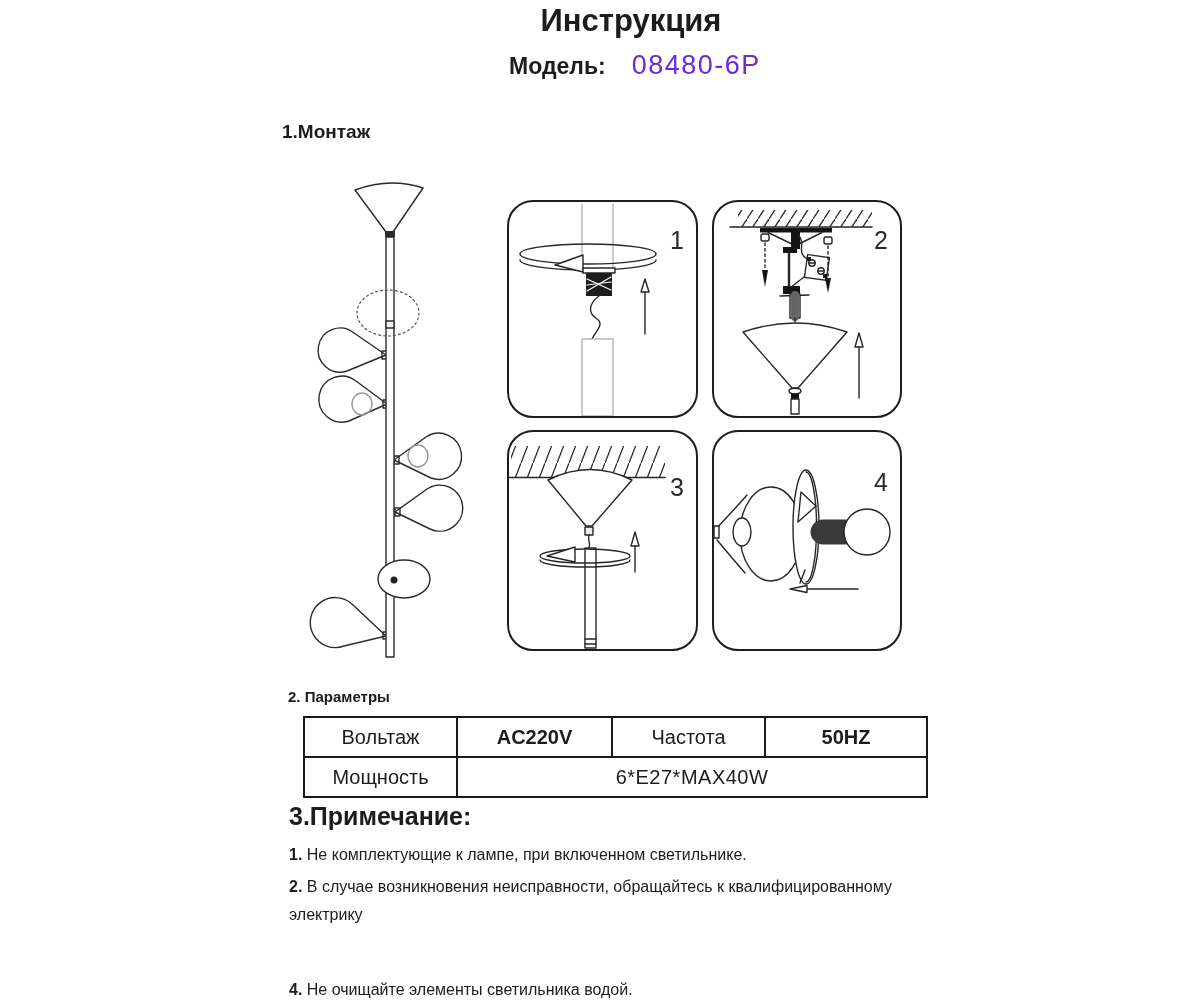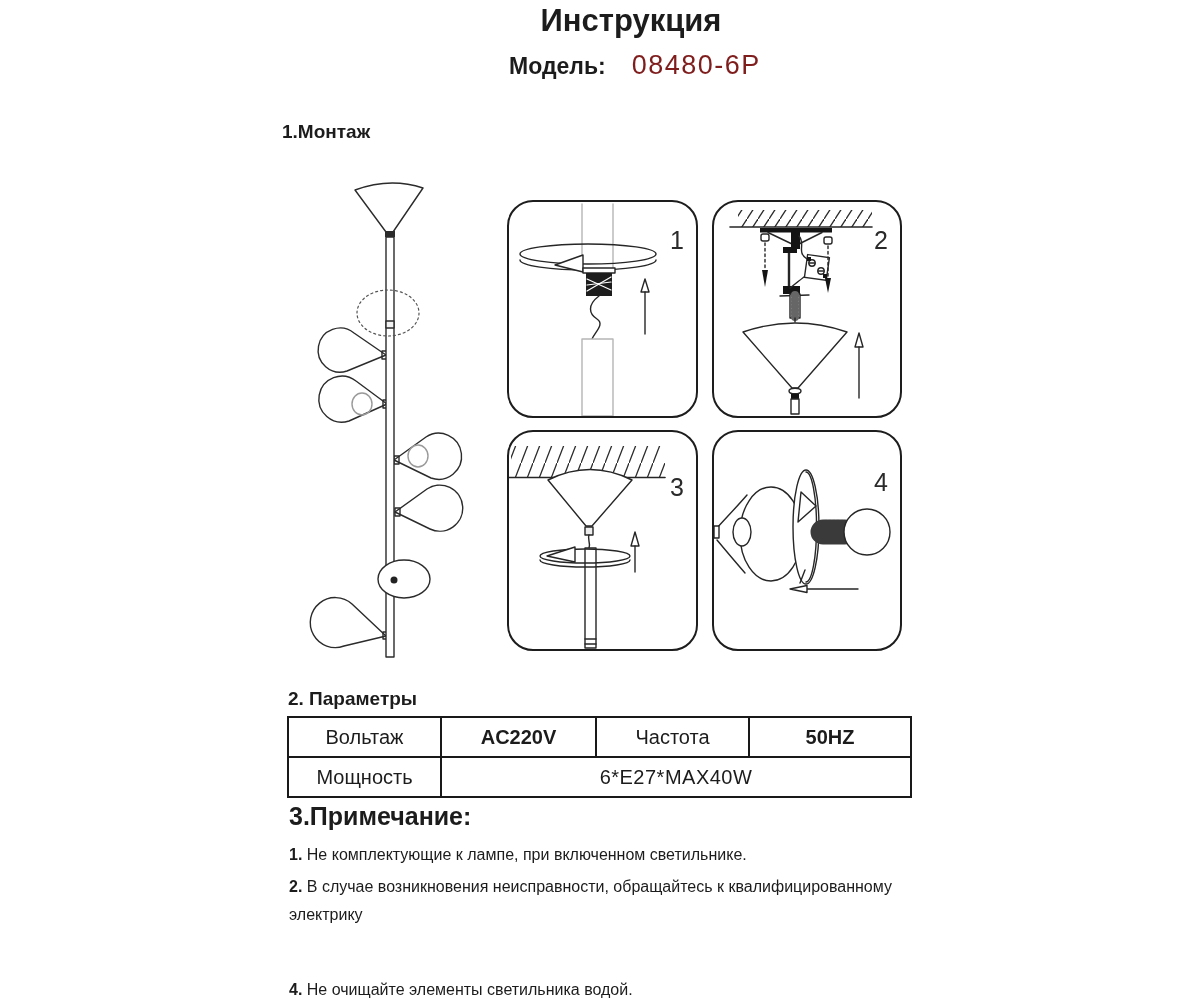--- a/index.html
+++ b/index.html
@@ -2,33 +2,33 @@
 <html><head>
 <meta charset="utf-8">
 <style>
   html,body{margin:0;padding:0;}
   .page{position:relative;width:1200px;height:1000px;background:#ffffff;overflow:hidden;
         font-family:"Liberation Sans", sans-serif;color:#1c1c1c;}
   .title{position:absolute;left:431px;top:0px;width:400px;text-align:center;
          font-size:31px;font-weight:700;line-height:42px;}
   .model-row{position:absolute;left:509px;top:50px;display:flex;align-items:baseline;text-align:right;}
   .model-label{font-size:23px;font-weight:700;}
-  .model-value{font-size:27px;font-weight:400;margin-left:26px;letter-spacing:1.5px;color:#7f1d1d;}
+  .model-value{font-size:27px;font-weight:400;margin-left:26px;letter-spacing:1.5px;color:#6d28d9;}
   .h-montage{position:absolute;left:282px;top:121px;font-size:19px;font-weight:700;}
-  .h-params{position:absolute;left:288px;top:688px;font-size:19px;font-weight:700;}
+  .h-params{position:absolute;left:288px;top:688px;font-size:15px;font-weight:700;}
   .h-notes{position:absolute;left:289px;top:802px;font-size:25px;font-weight:700;}
   .lamp-svg{position:absolute;left:290px;top:165px;}
   .panel{position:absolute;background:#fff;border:2.2px solid #1d1d1d;border-radius:26px;}
   .panel svg{position:absolute;left:0;top:0;}
   .panel-num{position:absolute;right:12px;font-size:25px;color:#2a2a2a;}
   .p1{left:507px;top:200px;width:187px;height:214px;}
   .p2{left:712px;top:200px;width:186px;height:214px;}
   .p3{left:507px;top:430px;width:187px;height:217px;}
   .p4{left:712px;top:430px;width:186px;height:217px;}
-  .params-table{position:absolute;left:287px;top:716px;border-collapse:collapse;}
+  .params-table{position:absolute;left:303px;top:716px;border-collapse:collapse;}
   .params-table td{border:2.5px solid #191919;text-align:center;vertical-align:middle;
                    height:38px;font-size:20px;color:#1c1c1c;padding:0;}
   .cell-b{font-weight:700;font-size:21px;margin-left:46px;}
   .cell-power{font-size:22px;border-radius:9px;}
   .cell-val{font-size:21px;color:#333;letter-spacing:0.5px;}
   .note{position:absolute;left:289px;width:632px;font-size:16px;line-height:28px;color:#1c1c1c;}
   .note b{font-weight:700;}
   .n1{top:841px;} .n2{top:873px;} .n3{top:921px;} .n4{top:976px;}
 </style>
 </head>

